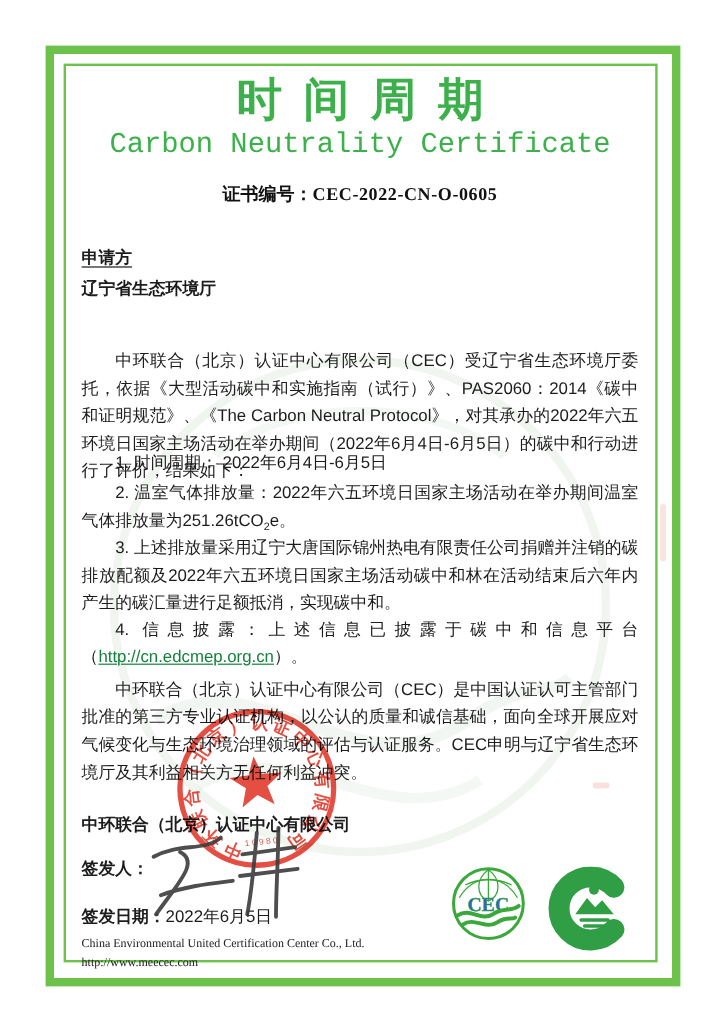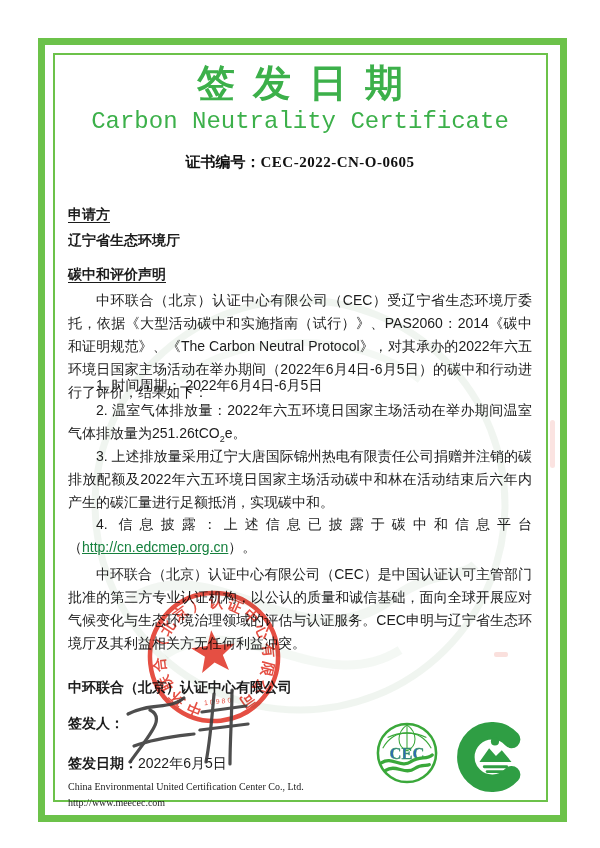--- a/index.html
+++ b/index.html
@@ -69,31 +69,30 @@
     <path d="M130,600 C210,545 300,665 390,600 C440,565 460,580 475,565" fill="none" stroke="rgba(110,160,110,0.09)" stroke-width="10"></path>
     <path d="M165,655 C240,605 320,700 400,650" fill="none" stroke="rgba(110,160,110,0.08)" stroke-width="9"></path>
     <path d="M180,380 C240,330 360,330 420,380" fill="none" stroke="rgba(110,160,110,0.08)" stroke-width="7"></path>
   </svg>
 
   <div class="border-outer"></div>
   <div class="border-inner"></div>
   <div class="smudge1"></div>
   <div class="smudge2"></div>
 
-  <div class="title-cn">签发日期</div>
+  <div class="title-cn">时间周期</div>
   <div class="title-en">Carbon Neutrality Certificate</div>
 
   <div class="cert-line">
     <span>证书编号：</span><span class="num">CEC-2022-CN-O-0605</span>
   </div>
 
   <div class="content pos-applicant-h heading">申请方</div>
   <div class="content pos-applicant-n bold">辽宁省生态环境厅</div>
 
-  <div class="content pos-statement-h heading">碳中和评价声明</div>
   <div class="content pos-statement-p indent">中环联合（北京）认证中心有限公司（CEC）受辽宁省生态环境厅委托，依据《大型活动碳中和实施指南（试行）》、PAS2060：2014《碳中和证明规范》、《The Carbon Neutral Protocol》，对其承办的2022年六五环境日国家主场活动在举办期间（2022年6月4日-6月5日）的碳中和行动进行了评价，结果如下：</div>
 
   <div class="content pos-item1 indent">1. 时间周期： 2022年6月4日-6月5日</div>
 
   <div class="content pos-item2 indent">
     <span>2. 温室气体排放量：2022年六五环境日国家主场活动在举办期间温室气体排放量为251.26tCO</span><sub>2</sub><span>e。</span>
   </div>
 
   <div class="content pos-item3 indent">3. 上述排放量采用辽宁大唐国际锦州热电有限责任公司捐赠并注销的碳排放配额及2022年六五环境日国家主场活动碳中和林在活动结束后六年内产生的碳汇量进行足额抵消，实现碳中和。</div>
 

